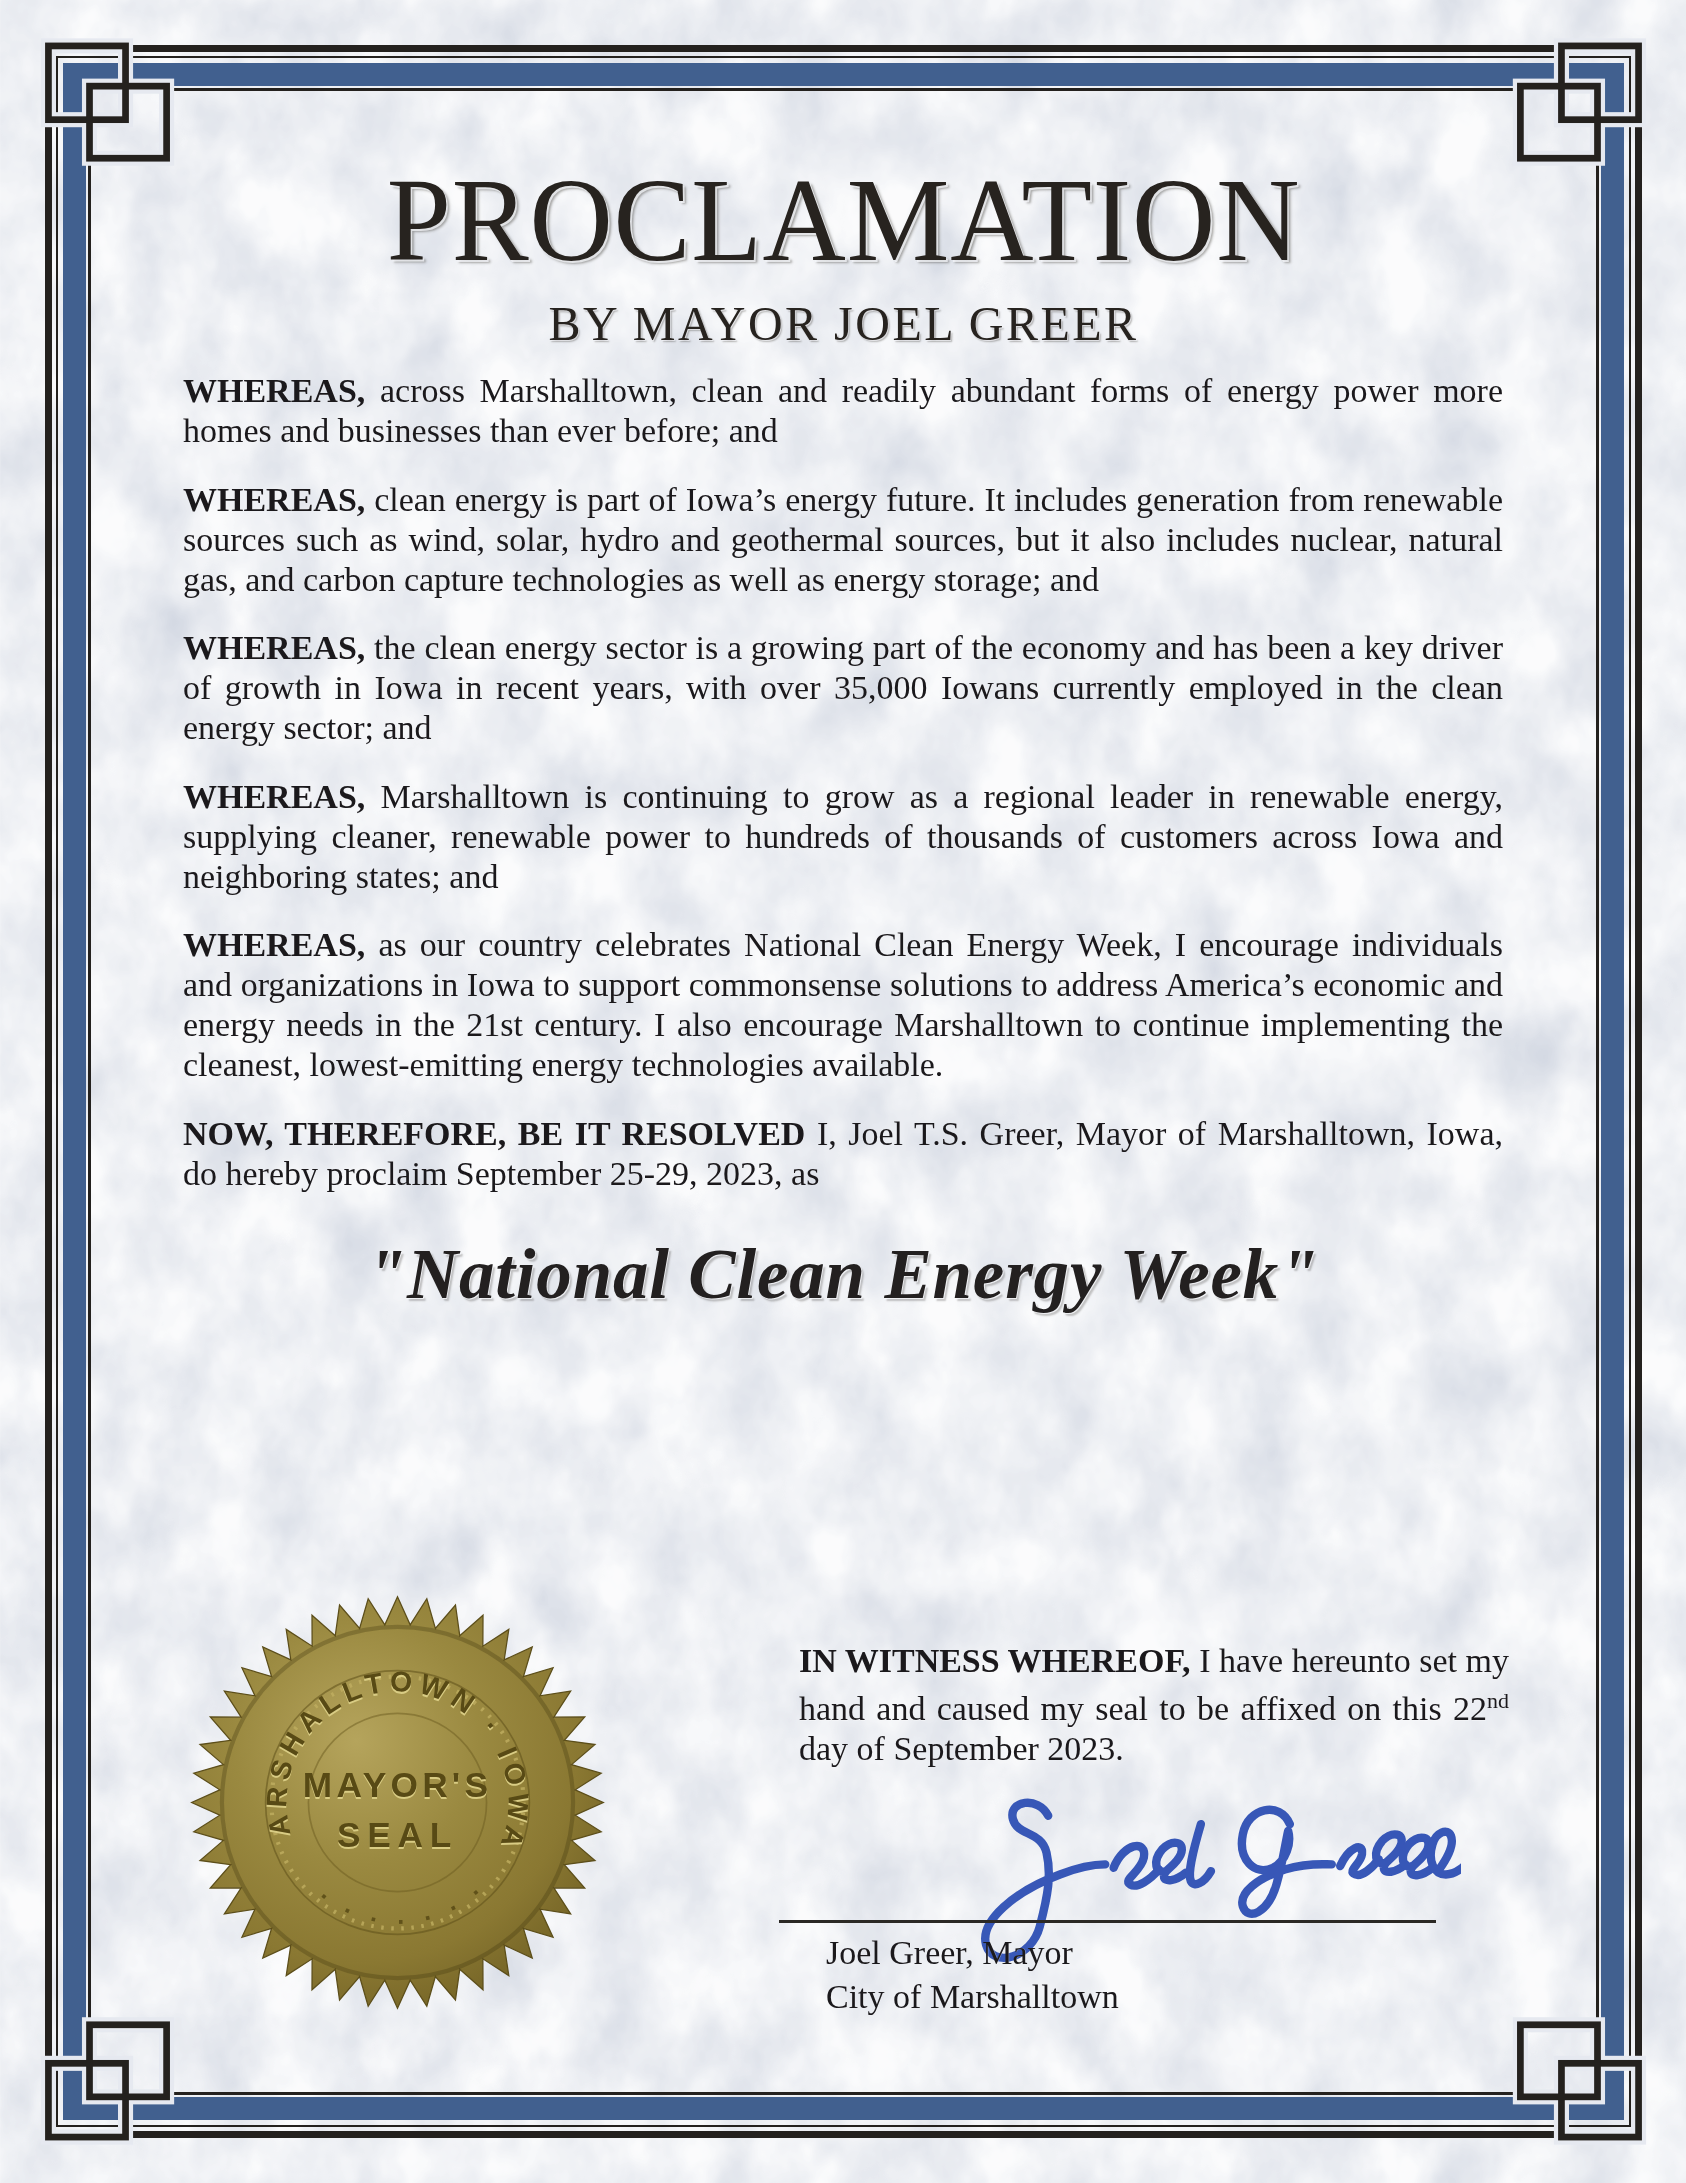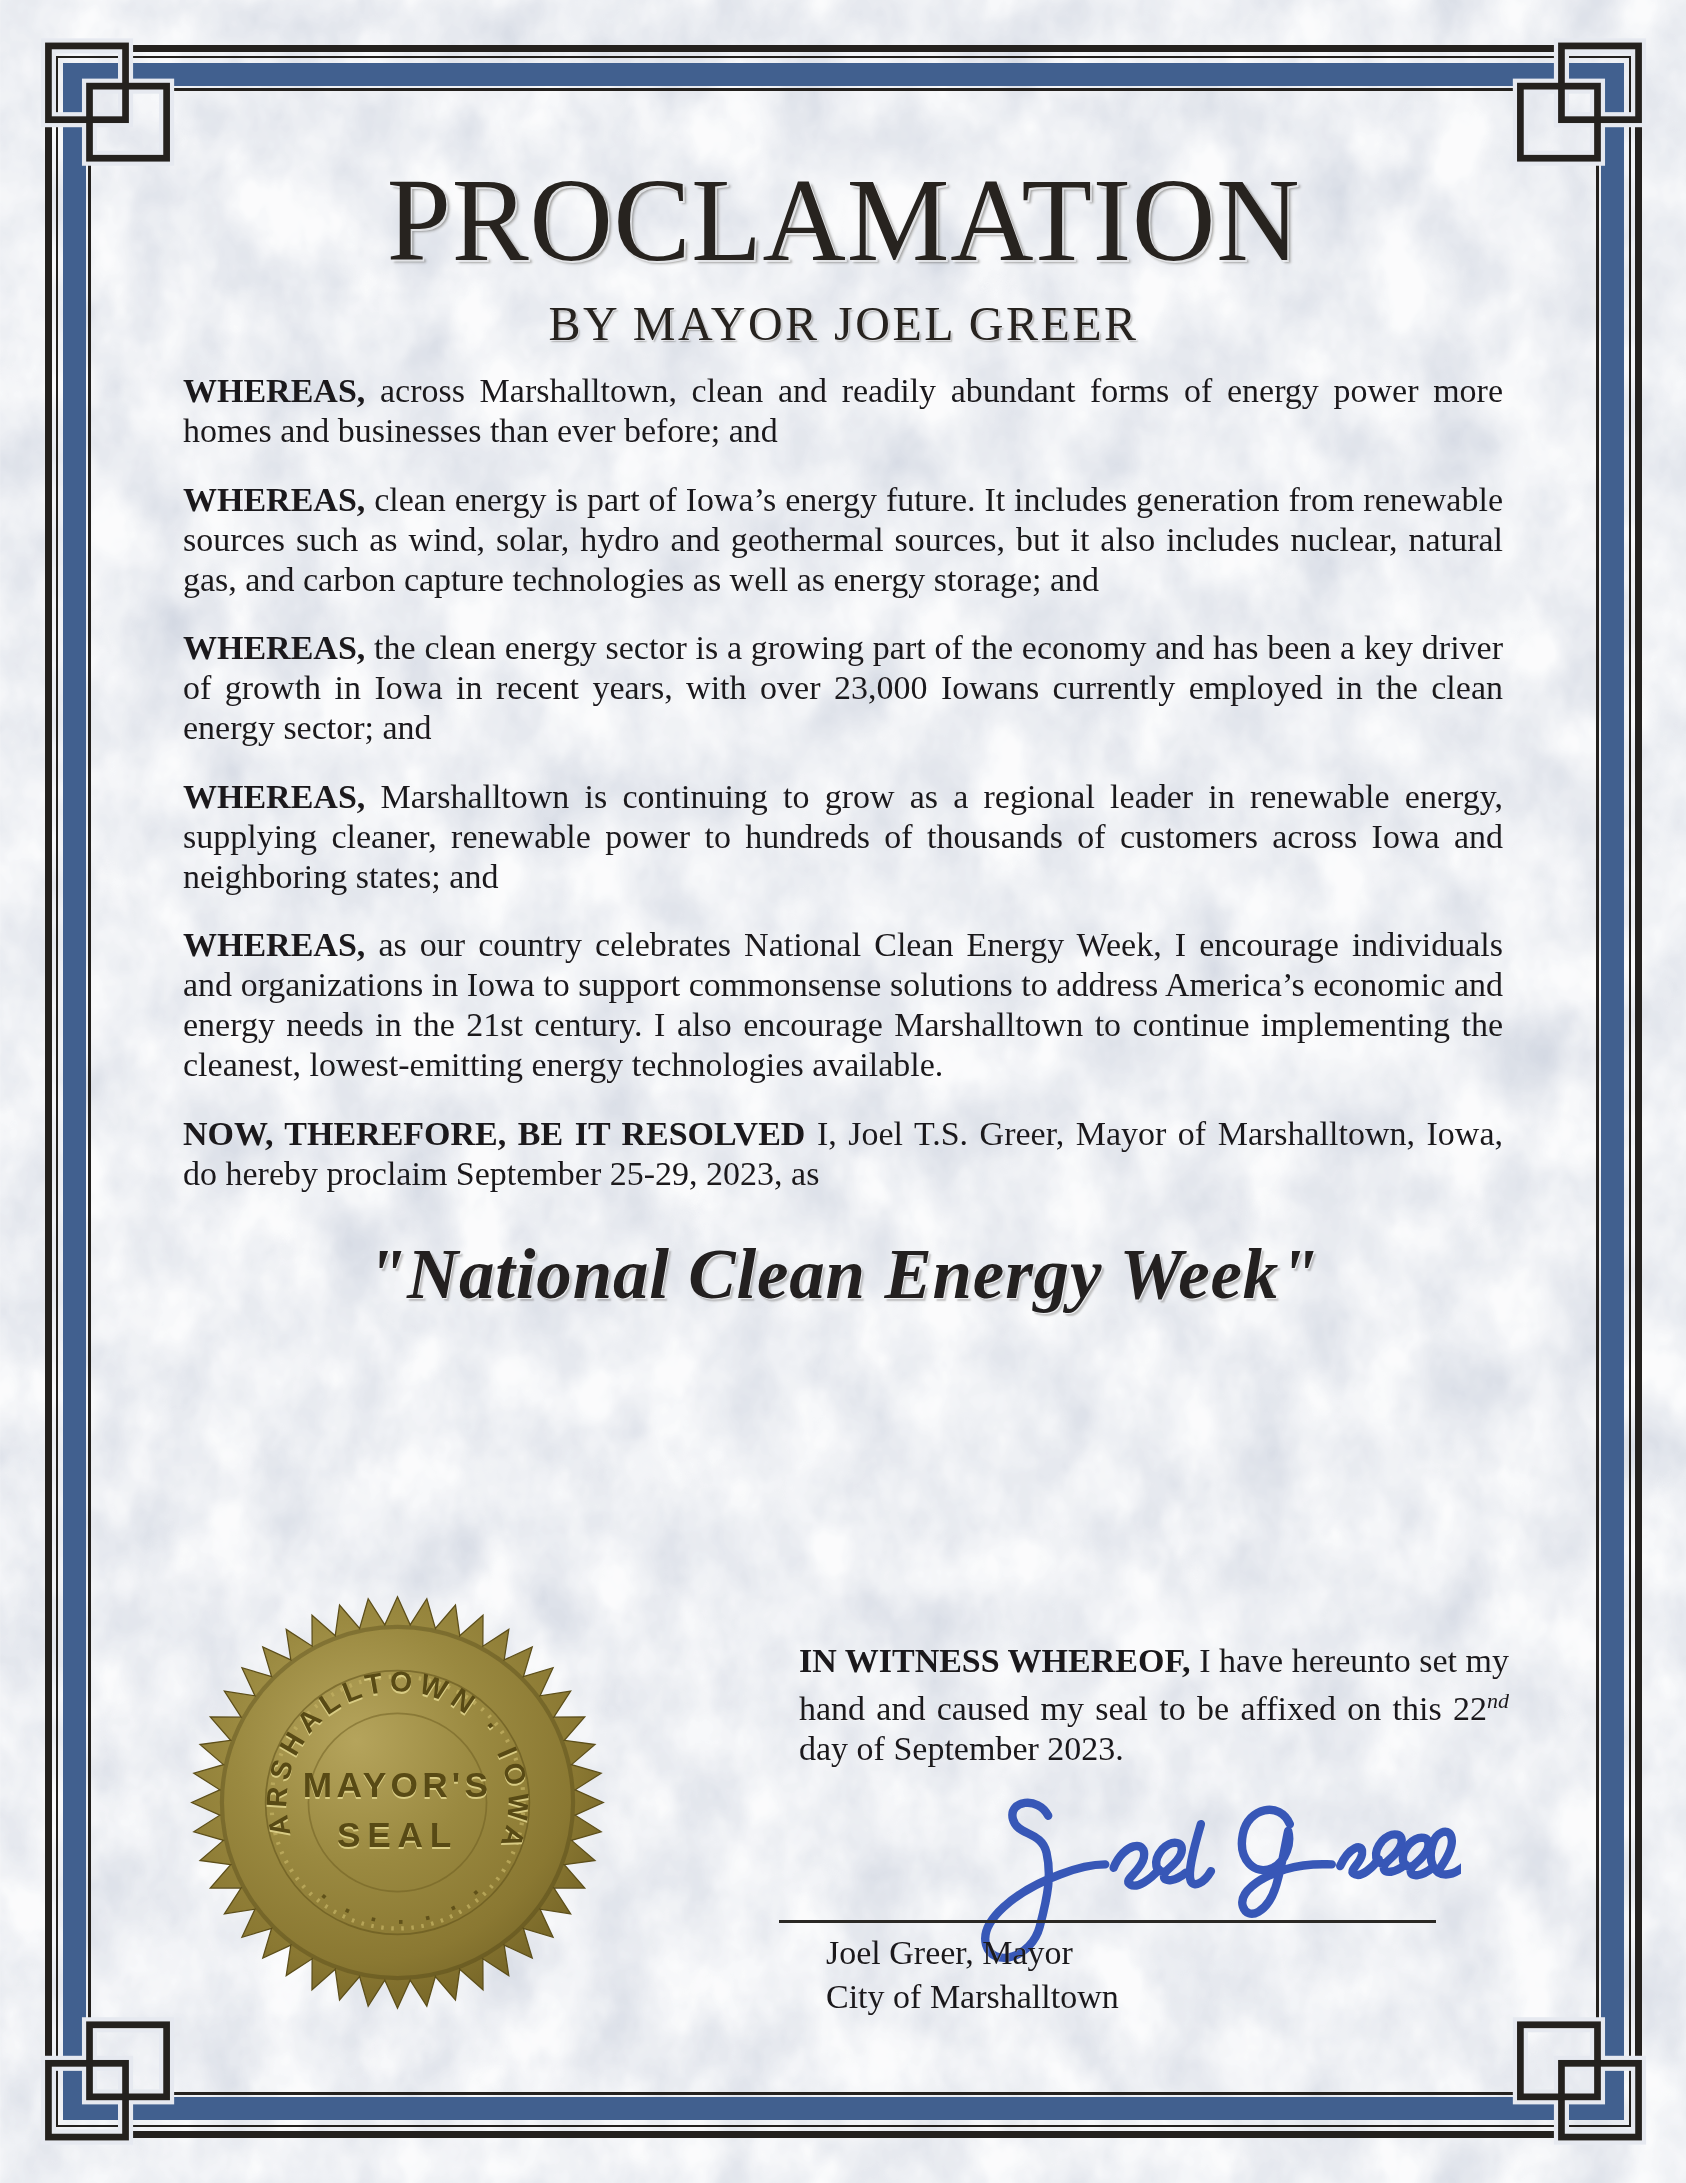--- a/index.html
+++ b/index.html
@@ -42,21 +42,21 @@
     font-size:71px;font-weight:bold;font-style:italic;text-align:center;
     margin:40px 0 0 0;letter-spacing:0.8px;color:#232020;
     text-shadow:0.8px 0.8px 0 rgba(248,249,252,.8), 2.5px 2.5px 1.7px rgba(40,36,30,.25);
   }
   
   .witness{
     position:absolute;left:799px;top:1641px;width:710px;
     font-size:34px;line-height:40px;text-align:justify;
     text-shadow:0.4px 0.4px 0 rgba(250,250,252,.45);
   }
-  .witness sup{font-size:22px;font-style:italic;}
+  .witness sup{font-size:22px;}
   .seal-svg{position:absolute;left:190px;top:1595px;width:415px;height:415px;}
   .sig-svg{position:absolute;left:924px;top:1787px;width:537px;height:185px;}
   .sig-line{position:absolute;left:779px;top:1920px;width:657px;height:2.5px;background:#2b2925;}
   .sig-names{position:absolute;left:799px;top:1931px;font-size:34px;line-height:44px;
     text-shadow:0.4px 0.4px 0 rgba(250,250,252,.45);margin-left:27px;}
 </style>
 </head>
 <body>
 
 <div class="page">
@@ -114,21 +114,21 @@
   <div class="doc-subtitle">BY MAYOR JOEL GREER</div>
 
   <div class="content">
     <p class="para">
       <b>WHEREAS,</b><span> across Marshalltown, clean and readily abundant forms of energy power more homes and businesses than ever before; and</span>
     </p>
       <p class="para">
       <b>WHEREAS,</b><span> clean energy is part of Iowa’s energy future. It includes generation from renewable sources such as wind, solar, hydro and geothermal sources, but it also includes nuclear, natural gas, and carbon capture technologies as well as energy storage; and</span>
     </p>
       <p class="para">
-      <b>WHEREAS,</b><span> the clean energy sector is a growing part of the economy and has been a key driver of growth in Iowa in recent years, with over 23,000 Iowans currently employed in the clean energy sector; and</span>
+      <b>WHEREAS,</b><span> the clean energy sector is a growing part of the economy and has been a key driver of growth in Iowa in recent years, with over 35,000 Iowans currently employed in the clean energy sector; and</span>
     </p>
       <p class="para">
       <b>WHEREAS,</b><span> Marshalltown is continuing to grow as a regional leader in renewable energy, supplying cleaner, renewable power to hundreds of thousands of customers across Iowa and neighboring states; and</span>
     </p>
       <p class="para">
       <b>WHEREAS,</b><span> as our country celebrates National Clean Energy Week, I encourage individuals and organizations in Iowa to support commonsense solutions to address America’s economic and energy needs in the 21st century. I also encourage Marshalltown to continue implementing the cleanest, lowest-emitting energy technologies available.</span>
     </p>
 
     <p class="para">
       <b>NOW, THEREFORE, BE IT RESOLVED</b><span> I, Joel T.S. Greer, Mayor of Marshalltown, Iowa, do hereby proclaim September 25-29, 2023, as</span>

